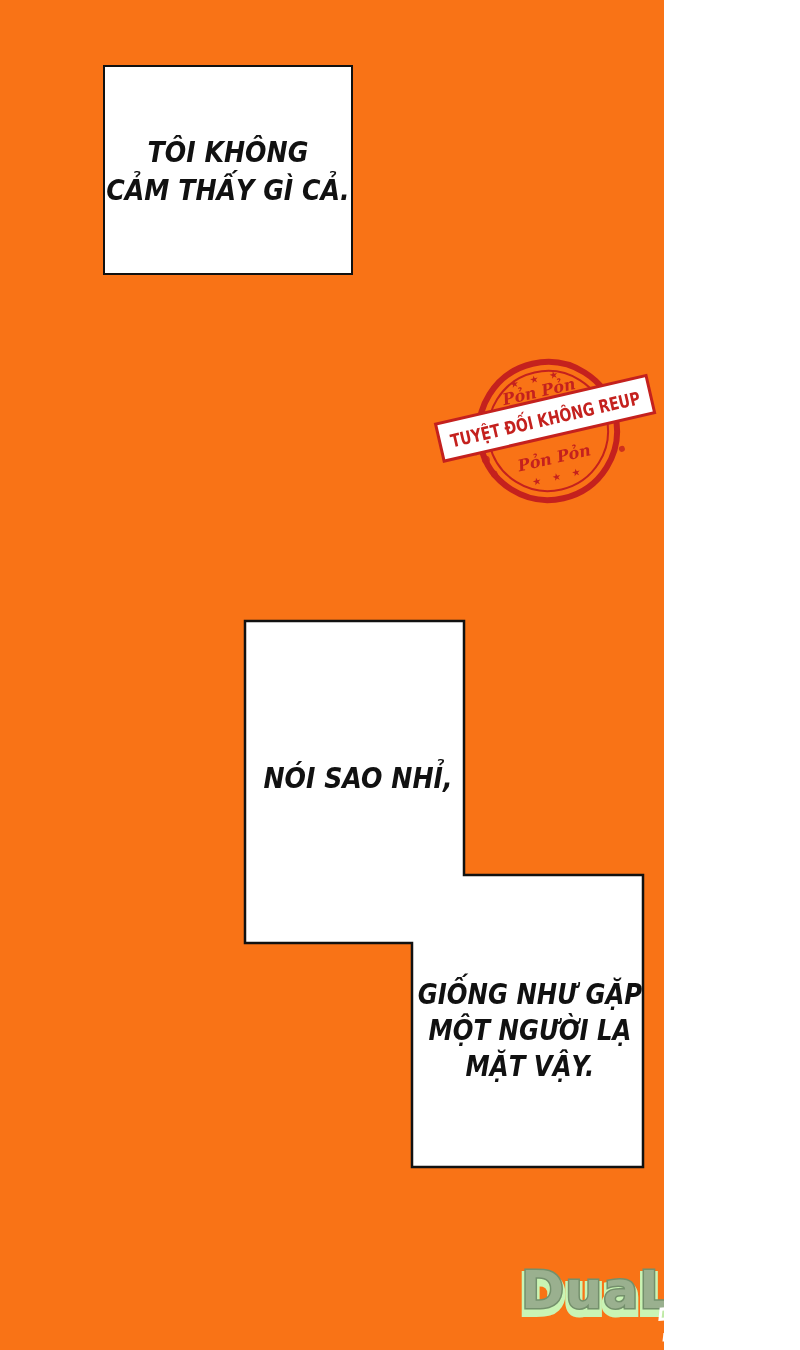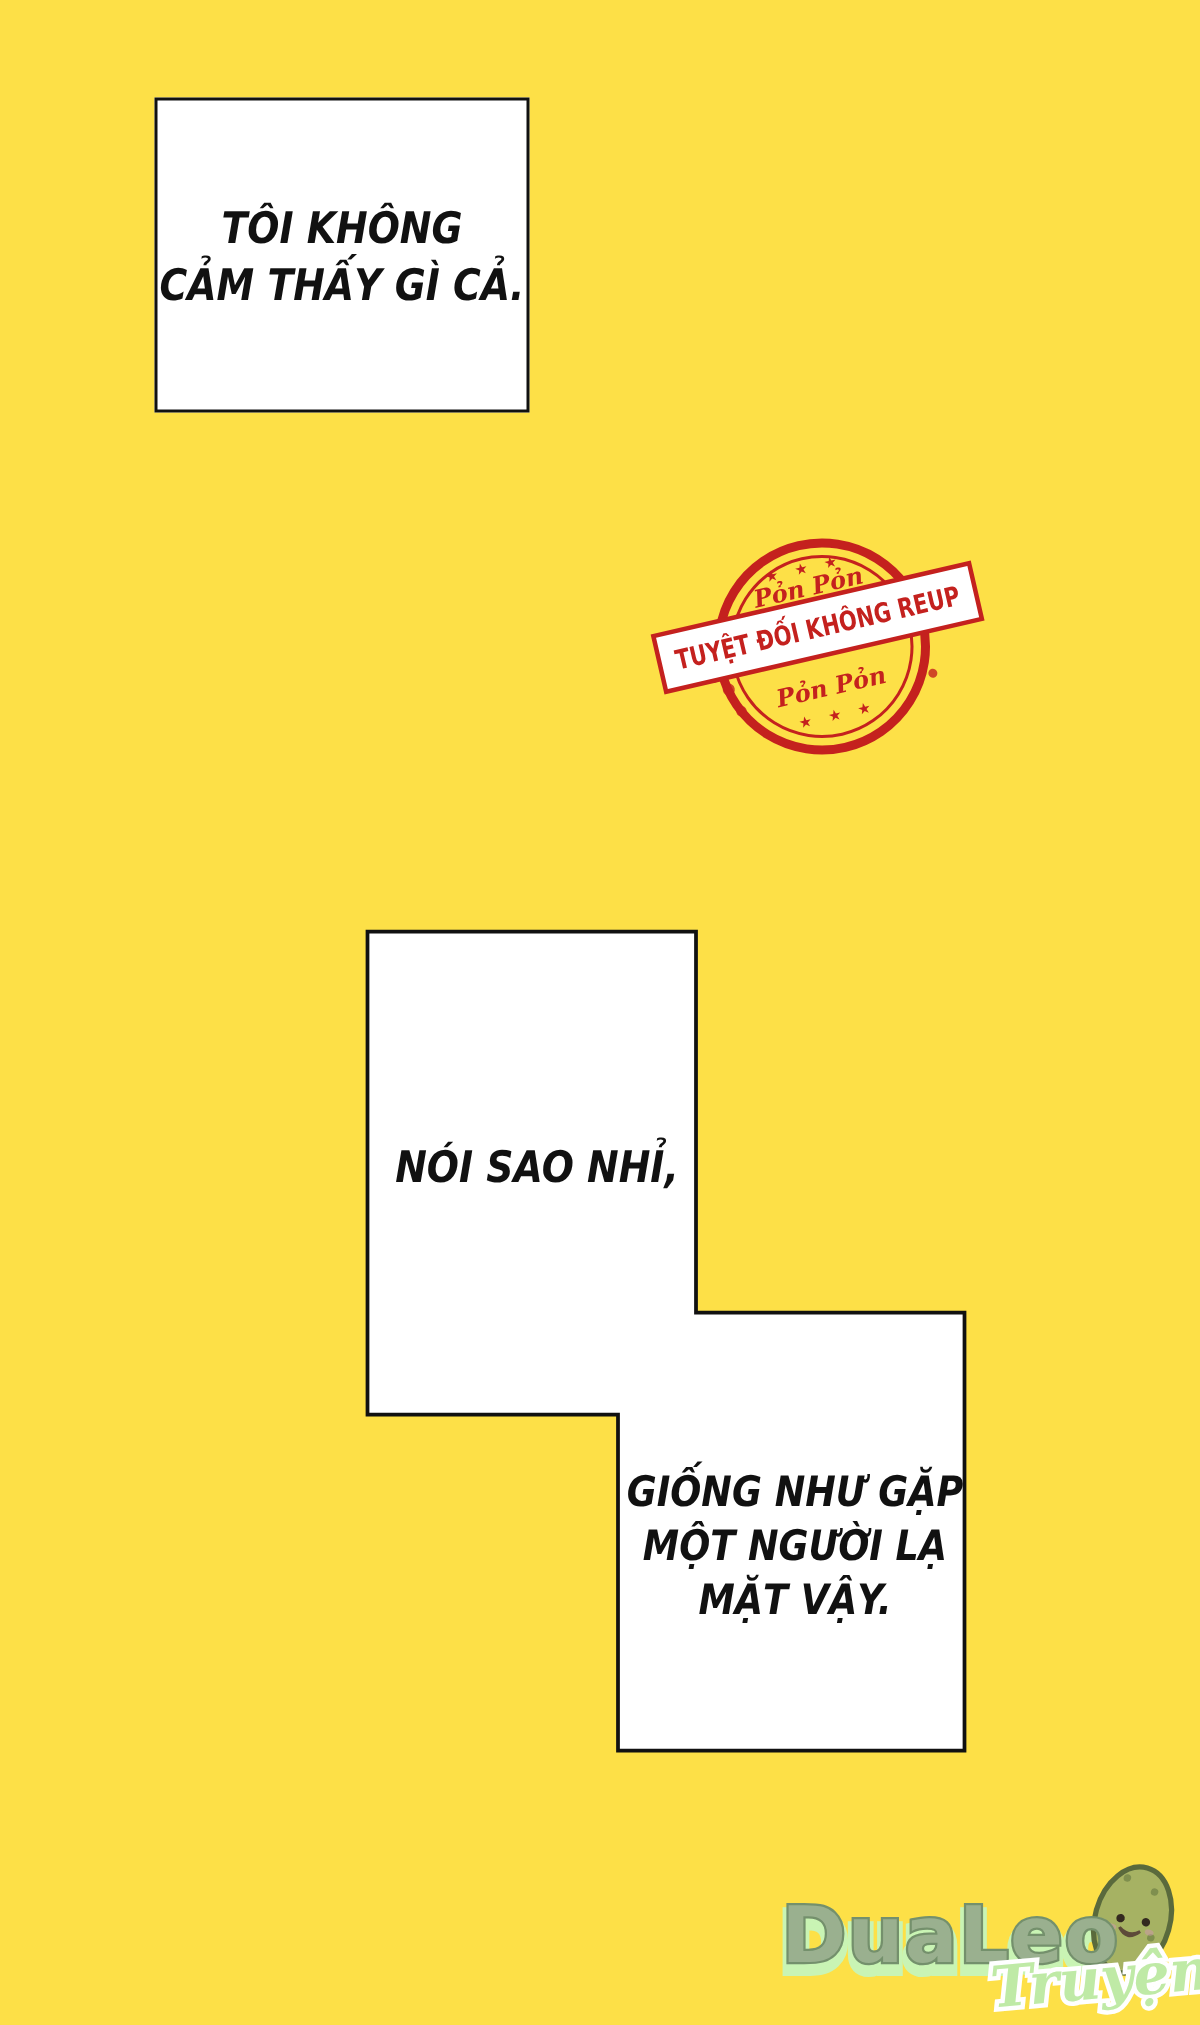--- a/index.html
+++ b/index.html
@@ -1,19 +1,19 @@
 <!DOCTYPE html>
 <html><head>
 <meta charset="utf-8">
 <style>
   html,body{margin:0;padding:0;background:#ffffff;}
   .page{
     position:relative;
-    width:800px;height:1350px;
-    background:#fde047;
+    width:664px;height:1350px;
+    background:#f97316;
     overflow:hidden;
     font-family:"DejaVu Sans",sans-serif;
   }
   
   .panel-box{
     position:absolute;
     background:#ffffff;
     border:2.5px solid #111111;
     box-sizing:border-box;
   }

